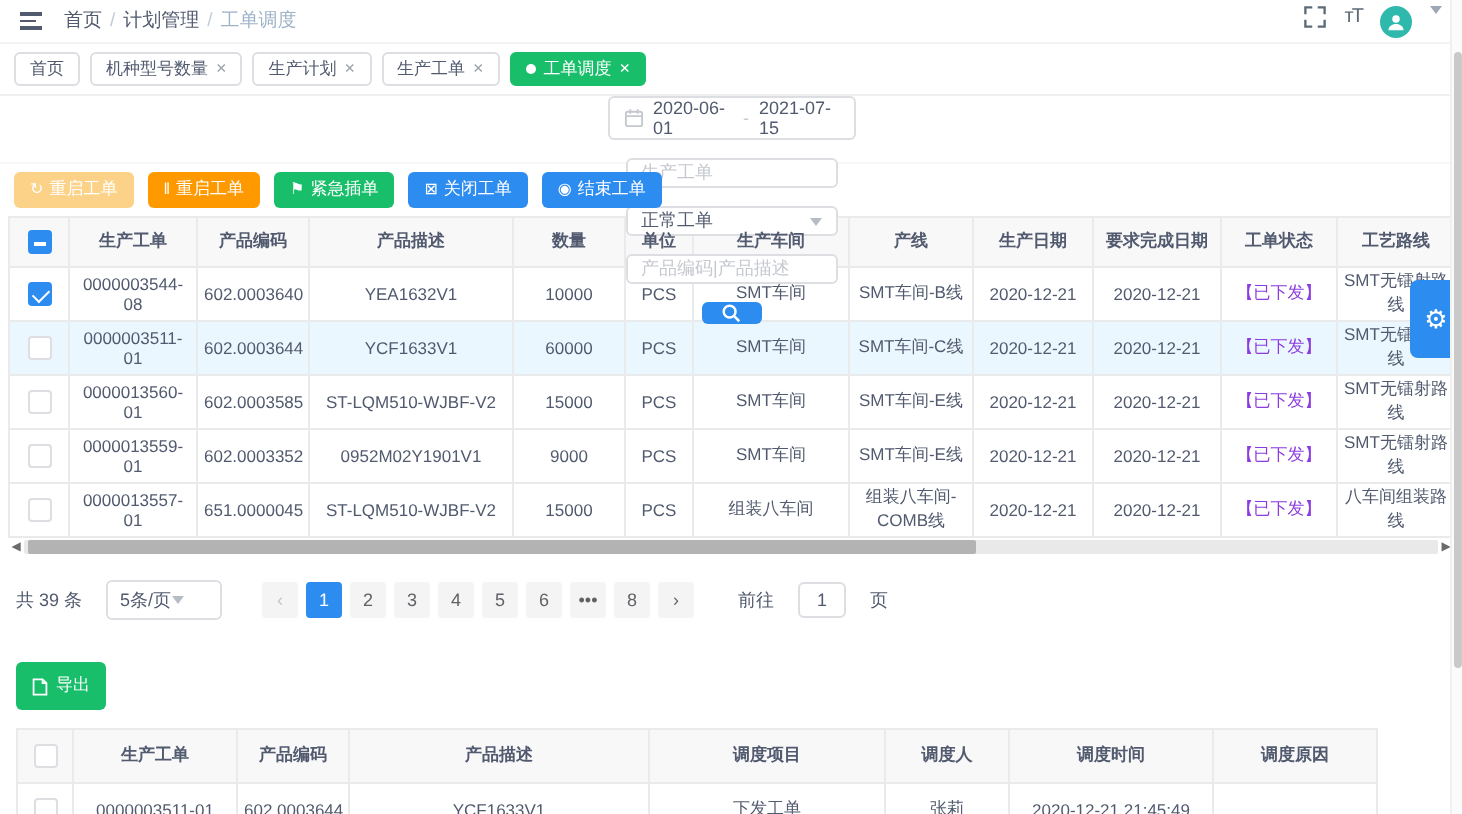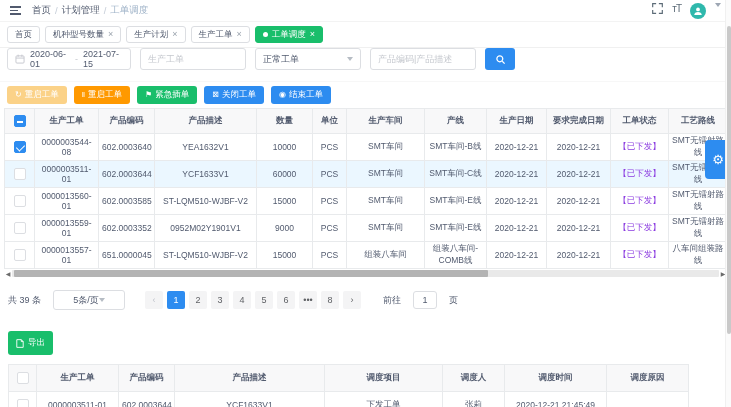--- a/index.html
+++ b/index.html
@@ -30,22 +30,22 @@
   .tabbar { height:26px; display:flex; align-items:center; gap:5px; padding:0 7px;
             border-bottom:1px solid #f0f0f0; }
   .tab { height:17px; border:1px solid #dcdee2; border-radius:3px; background:#fff;
          display:flex; align-items:center; gap:4px; padding:0 7px; font-size:8.5px;
          color:#515a6e; cursor:pointer; white-space:nowrap; }
   .tab .dot { width:5px; height:5px; border-radius:50%; background:#fff; }
   .tab .tclose { font-size:9px; line-height:1; color:#9aa3ad; cursor:pointer; }
   .tab.active { background:var(--tab-active); border-color:var(--tab-active); color:#fff; }
   .tab.active .tclose { color:#fff; }
   
-  .filterbar { height:34px; display:flex; gap:9px; padding:0 7px;
-               border-bottom:1px solid #f7f7f7; }
+  .filterbar { height:34px; display:flex; align-items:center; gap:9px; padding:0 7px;
+               border-bottom:1px solid #f7f7f7;flex-direction:column; }
   .fbox { height:22px; border:1px solid #dcdee2; border-radius:3px; background:#fff;
           display:flex; align-items:center; padding:0 7px; }
   .daterange { width:124px; gap:5px; color:#515a6e; }
   .finput { width:106px; color:#c5c8ce; }
   .fselect { width:106px; justify-content:space-between; color:#515a6e; cursor:pointer; }
   .caret-down { width:0; height:0; border-left:3.5px solid transparent; border-right:3.5px solid transparent;
                 border-top:4px solid #b6bcc4; }
   .search-btn { width:30px; height:22px; background:var(--primary); border:none; border-radius:3px;
                 display:flex; align-items:center; justify-content:center; cursor:pointer; }
   
@@ -73,22 +73,22 @@
   .cb.checked::after { content:""; position:absolute; left:3px; top:1px; width:4px; height:7px;
         border:solid #fff; border-width:0 1.5px 1.5px 0; transform:rotate(45deg); }
   .cb.indet::after { content:""; position:absolute; left:2px; top:5px; width:6px; height:1.6px; background:#fff; }
   
   .hscroll { height:9px; margin:0 4px; position:relative; display:flex; align-items:center; }
   .hs-arrow { width:8px; font-size:6px; color:#6b6b6b; text-align:center; cursor:pointer; }
   .hs-track { flex:1; height:7px; background:#e9e9e9; position:relative; border-radius:1px; cursor:pointer; }
   .hs-thumb { position:absolute; left:2px; top:0; width:67%; height:7px; background:#b3b3b3; border-radius:1px; cursor:grab; }
   
   .pagebar { display:flex; align-items:center; gap:6px; padding:12px 4px 0 8px; font-size:9px; }
-  .psize { width:72px; height:20px; border:1px solid #dcdee2; border-radius:3px; display:flex;
-           align-items:center; justify-content:center; padding:0 6px; margin:0 6px; cursor:pointer; }
+  .psize { width:58px; height:20px; border:1px solid #dcdee2; border-radius:3px; display:flex;
+           align-items:center; justify-content:flex-start; padding:0 6px; margin:0 6px; cursor:pointer; }
   .pager { display:flex; align-items:center; gap:4px; margin-left:8px; }
   .pg { min-width:18px; height:18px; background:#f4f4f5; border-radius:2px; color:#606266;
         display:flex; align-items:center; justify-content:center; cursor:pointer; padding:0 3px; }
   .pg.active { background:var(--primary); color:#fff; }
   .pg.disabled { color:#c0c4cc; cursor:default; }
   .goto { display:flex; align-items:center; gap:12px; margin-left:16px; }
   .goto input { width:24px; height:18px; border:1px solid #dcdee2; border-radius:3px; text-align:center;
                 font-size:9px; color:#515a6e; font-family:inherit; }
   
   .export-btn { margin:21px 0 9px 8px; height:18px; background:var(--success); color:#fff; border:none;

